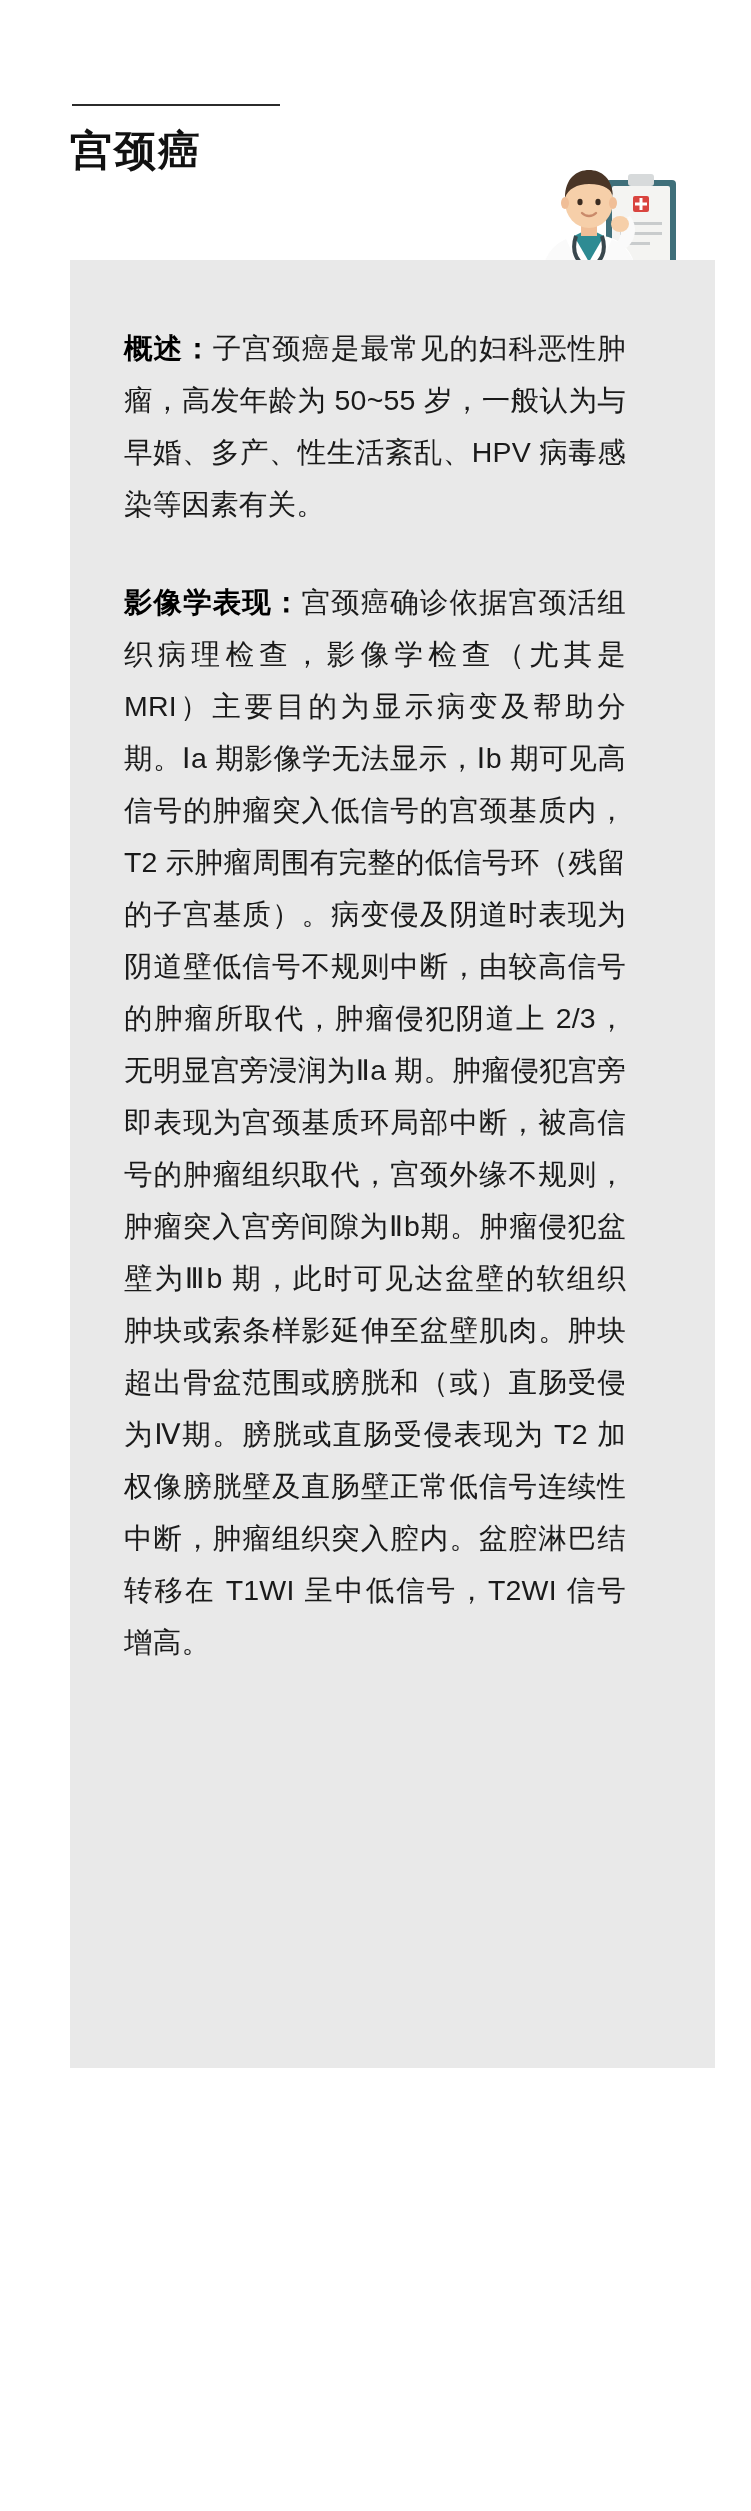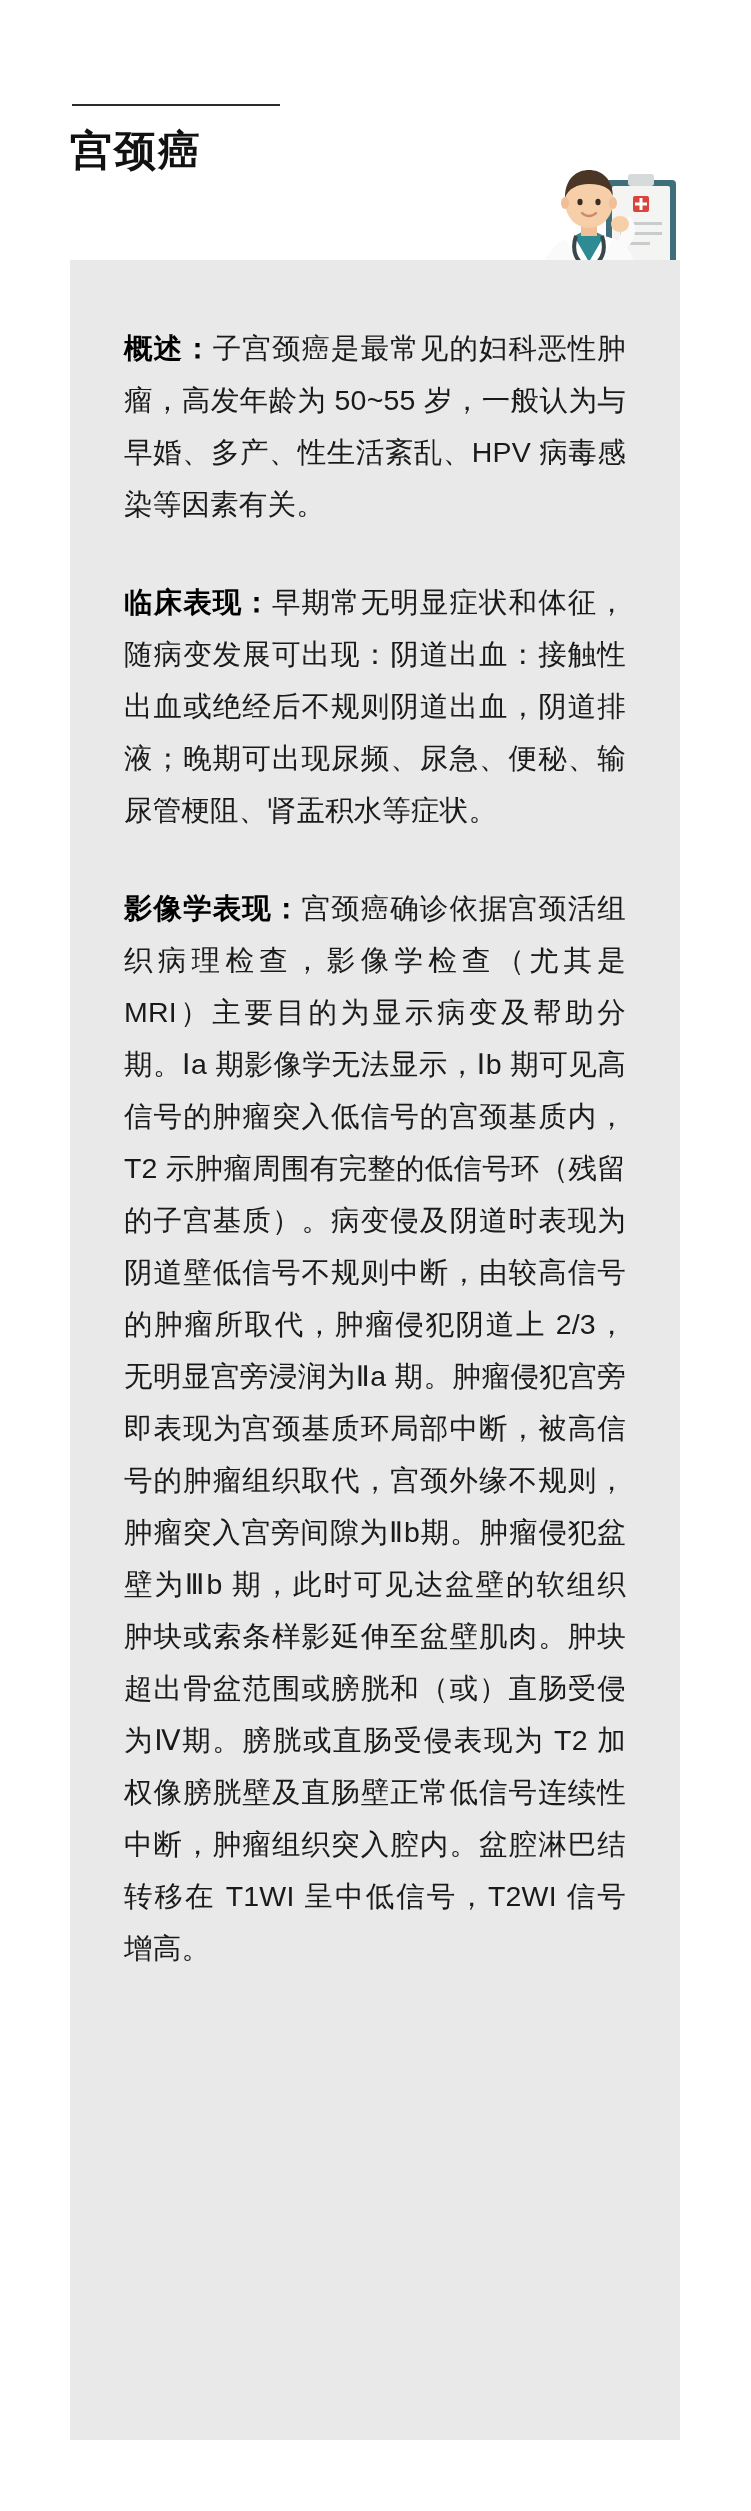--- a/index.html
+++ b/index.html
@@ -44,22 +44,23 @@
     left: 488px;
     top: 150px;
     width: 200px;
     height: 140px;
   }
   .content-panel {
     position: absolute;
     left: 70px;
     top: 260px;
     width: 610px;
-    height: 2180px;
+    height: 1808px;
     background: #e9e9e9;
+    padding-left: 35px;
   }
   .content-inner {
     position: absolute;
     left: 0;
     top: 0;
     width: 610px;
     box-sizing: border-box;
     padding: 62px 54px 60px 54px;
   }
   .para {
@@ -133,23 +134,20 @@
     </svg>
   </div>
 
   <div class="content-panel">
     <div class="content-inner">
 
       <p class="para">
         <span class="lead">概述</span><span class="lead">：</span><span>子宫颈癌是最常见的妇科恶性肿瘤，高发年龄为 50~55 岁，一般认为与早婚、多产、性生活紊乱、HPV 病毒感染等因素有关。</span>
       </p>
 
-      <p class="para">
-        <span class="lead">临床表现</span><span class="lead">：</span><span>早期常无明显症状和体征，随病变发展可出现：阴道出血：接触性出血或绝经后不规则阴道出血，阴道排液；晚期可出现尿频、尿急、便秘、输尿管梗阻、肾盂积水等症状。</span>
-      </p>
 
       <p class="para">
         <span class="lead">影像学表现</span><span class="lead">：</span><span>宫颈癌确诊依据宫颈活组织病理检查，影像学检查（尤其是 MRI）主要目的为显示病变及帮助分期。Ⅰa 期影像学无法显示，Ⅰb 期可见高信号的肿瘤突入低信号的宫颈基质内，T2 示肿瘤周围有完整的低信号环（残留的子宫基质）。病变侵及阴道时表现为阴道壁低信号不规则中断，由较高信号的肿瘤所取代，肿瘤侵犯阴道上 2/3，无明显宫旁浸润为Ⅱa 期。肿瘤侵犯宫旁即表现为宫颈基质环局部中断，被高信号的肿瘤组织取代，宫颈外缘不规则，肿瘤突入宫旁间隙为Ⅱb期。肿瘤侵犯盆壁为Ⅲb 期，此时可见达盆壁的软组织肿块或索条样影延伸至盆壁肌肉。肿块超出骨盆范围或膀胱和（或）直肠受侵为Ⅳ期。膀胱或直肠受侵表现为 T2 加权像膀胱壁及直肠壁正常低信号连续性中断，肿瘤组织突入腔内。盆腔淋巴结转移在 T1WI 呈中低信号，T2WI 信号增高。</span>
       </p>
 
       <div class="spacer-lg"></div>
 
 
     </div>
   </div>

